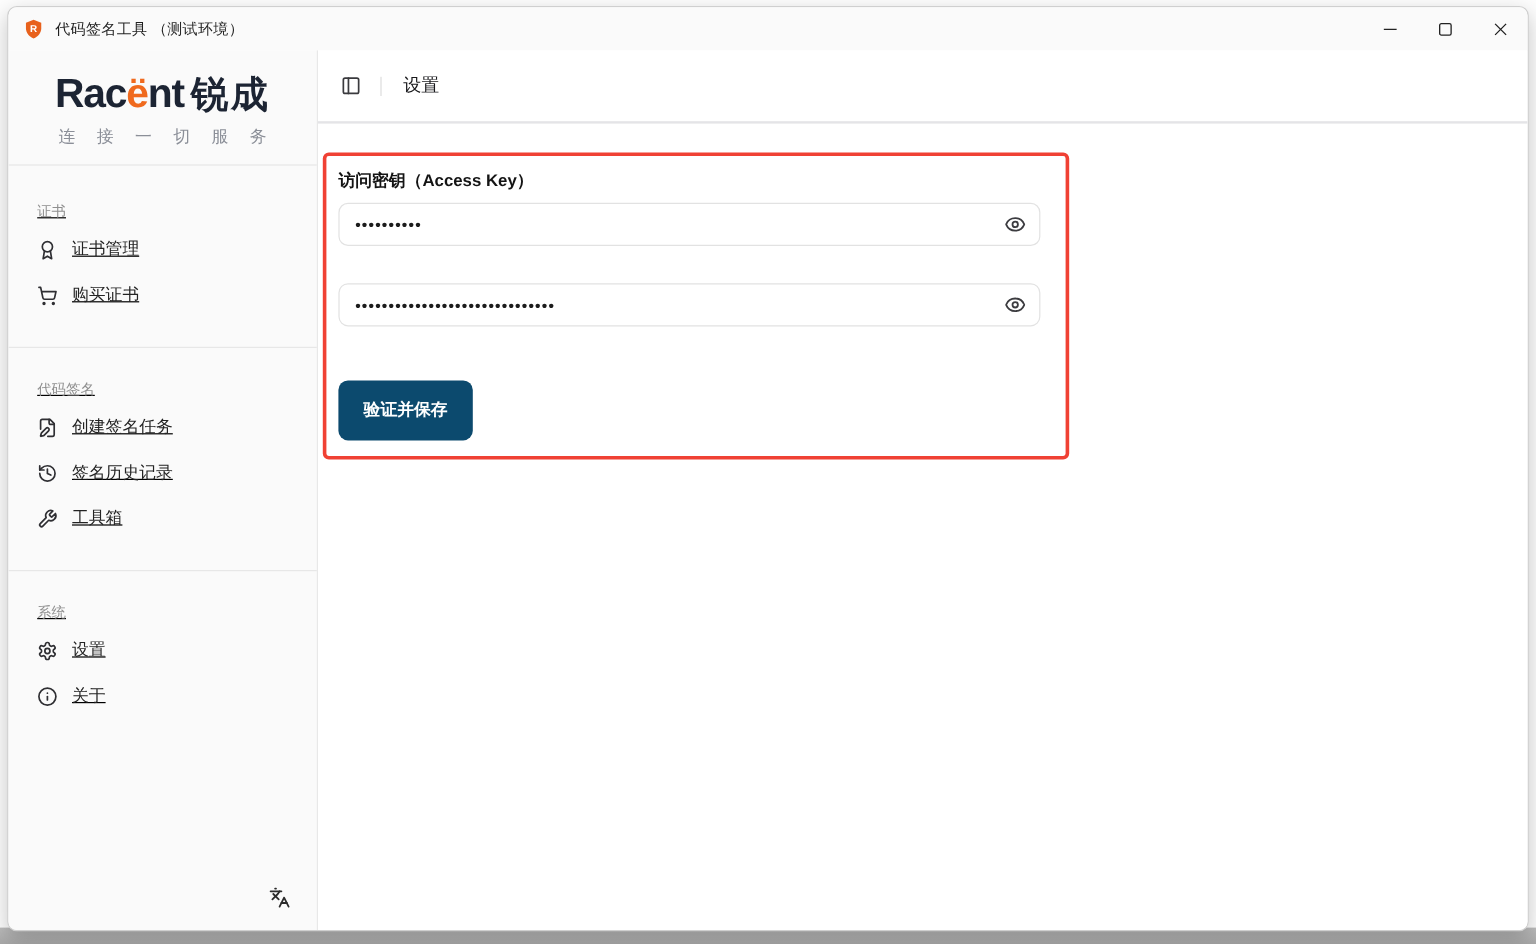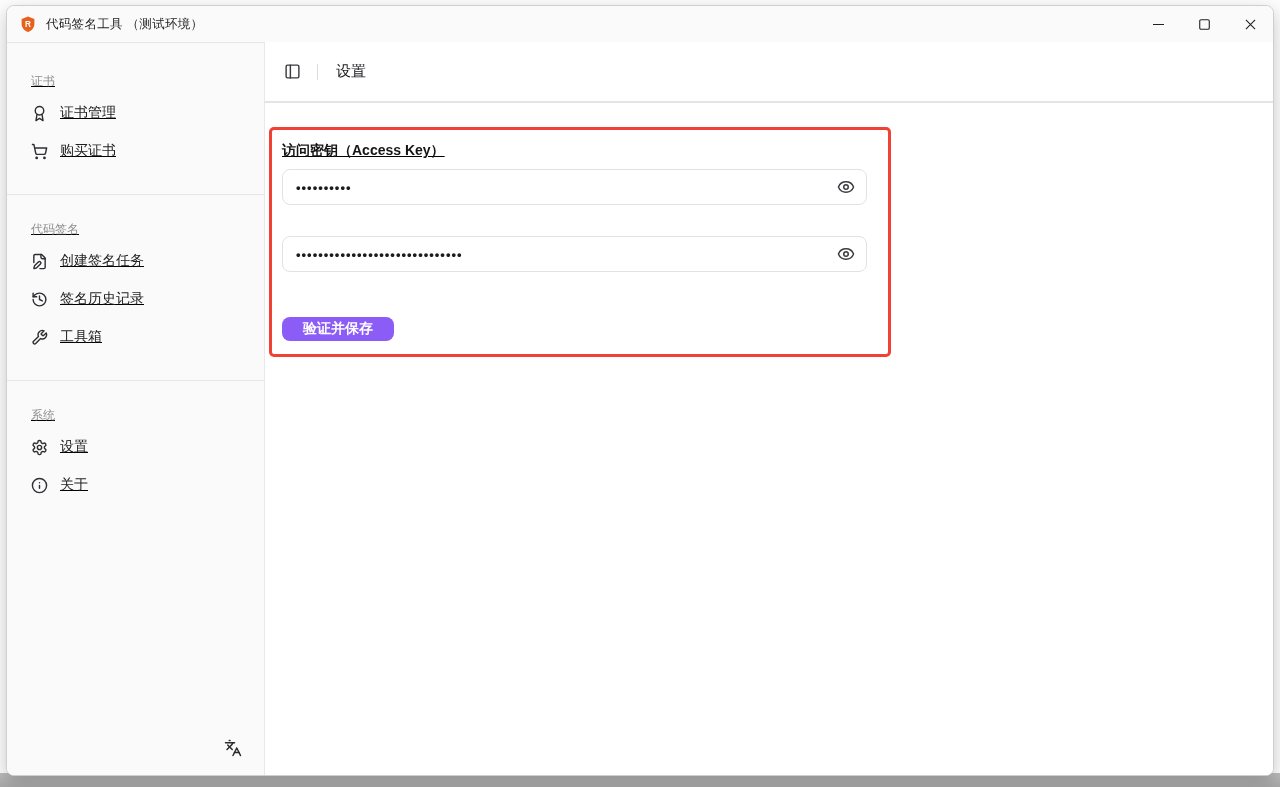--- a/index.html
+++ b/index.html
@@ -53,35 +53,35 @@
   .main { flex:1; background:#fff; display:flex; flex-direction:column; min-width:0; }
   .main-header { height:59px; flex:0 0 59px; display:flex; align-items:center; padding-left:19px; }
   .panel-toggle { width:17px; height:17px; color:#3a3a3e; cursor:pointer; display:flex; }
   .panel-toggle svg { width:17px; height:17px; }
   .header-sep { width:1px; height:16px; background:#dcdcdc; margin:0 18px 0 16px; }
   .page-title { font-size:15px; color:#18181b; font-weight:500; }
   .header-divider { height:2px; background:#e4e4e7; flex:0 0 2px; }
 
   .content { padding:24px 0 0 4px; }
   .highlight-box { width:622px; border:3px solid #f04134; border-radius:5px;
-    padding:8px 21px 13px 10px; background:#fff;text-decoration:underline; }
+    padding:8px 21px 13px 10px; background:#fff; }
   .field-label { font-size:14px; font-weight:700; color:#141414; margin:4px 0 9px; }
   .input-wrap { position:relative; width:100%; }
   .text-input { width:100%; height:36px; border:1px solid #e2e2e2; border-radius:8px;
     background:#fff; padding:0 40px 0 13px; font-size:13px; font-weight:bold;
     letter-spacing:1px; color:#1c1c1c; outline:none;
     font-family:"Liberation Sans","DejaVu Sans",sans-serif; }
   .eye-btn { position:absolute; right:11px; top:50%; transform:translateY(-50%);
     width:20px; height:20px; color:#3c3c40; cursor:pointer; background:none; border:none;
     display:flex; align-items:center; justify-content:center; }
   .eye-btn svg { width:18px; height:18px; }
   .field-gap { height:31px; }
   .help-row { margin-top:19px; font-size:13.5px; color:#717179; }
   .help-link { color:#2e7ef2; text-decoration:none; }
-  .submit-btn { margin-top:45px; height:24px; padding:0 21px; background:#8b5cf6;
+  .submit-btn { margin-top:45px; height:50px; padding:0 21px; background:#0c4a6e;
     border:none; border-radius:8px; color:#fff; font-size:14px; font-weight:600;
     cursor:pointer; display:inline-flex; align-items:center;
     font-family:"Liberation Sans","DejaVu Sans",sans-serif; }
 </style>
 </head>
 <body>
 
 <div class="desktop-floor"></div>
 
 <div class="window">
@@ -110,20 +110,26 @@
         <svg viewBox="0 0 12 12">
             <path d="M1 1l10 10M11 1L1 11" stroke="#222" stroke-width="1.2"></path>
           </svg>
       </div>
     </div>
   </div>
 
   <div class="app-body">
 
     <div class="sidebar">
+      <div class="logo-block">
+        <div class="logo-line">
+          <span>Rac</span><span class="accent">ë</span><span>nt</span><span class="cn">锐成</span>
+        </div>
+        <div class="logo-tagline">连 接 一 切 服 务</div>
+      </div>
       <div class="side-divider"></div>
 
       <nav class="nav">
   <div class="nav-section">
     <div class="section-label">证书</div>
     <div class="nav-items">
   <div class="nav-item">
     <span class="nav-icon">
                   <svg fill="none" stroke="currentColor" stroke-width="2" stroke-linecap="round" stroke-linejoin="round" viewBox="0 0 24 24">
                     <circle cx="12" cy="8" r="6"></circle>

